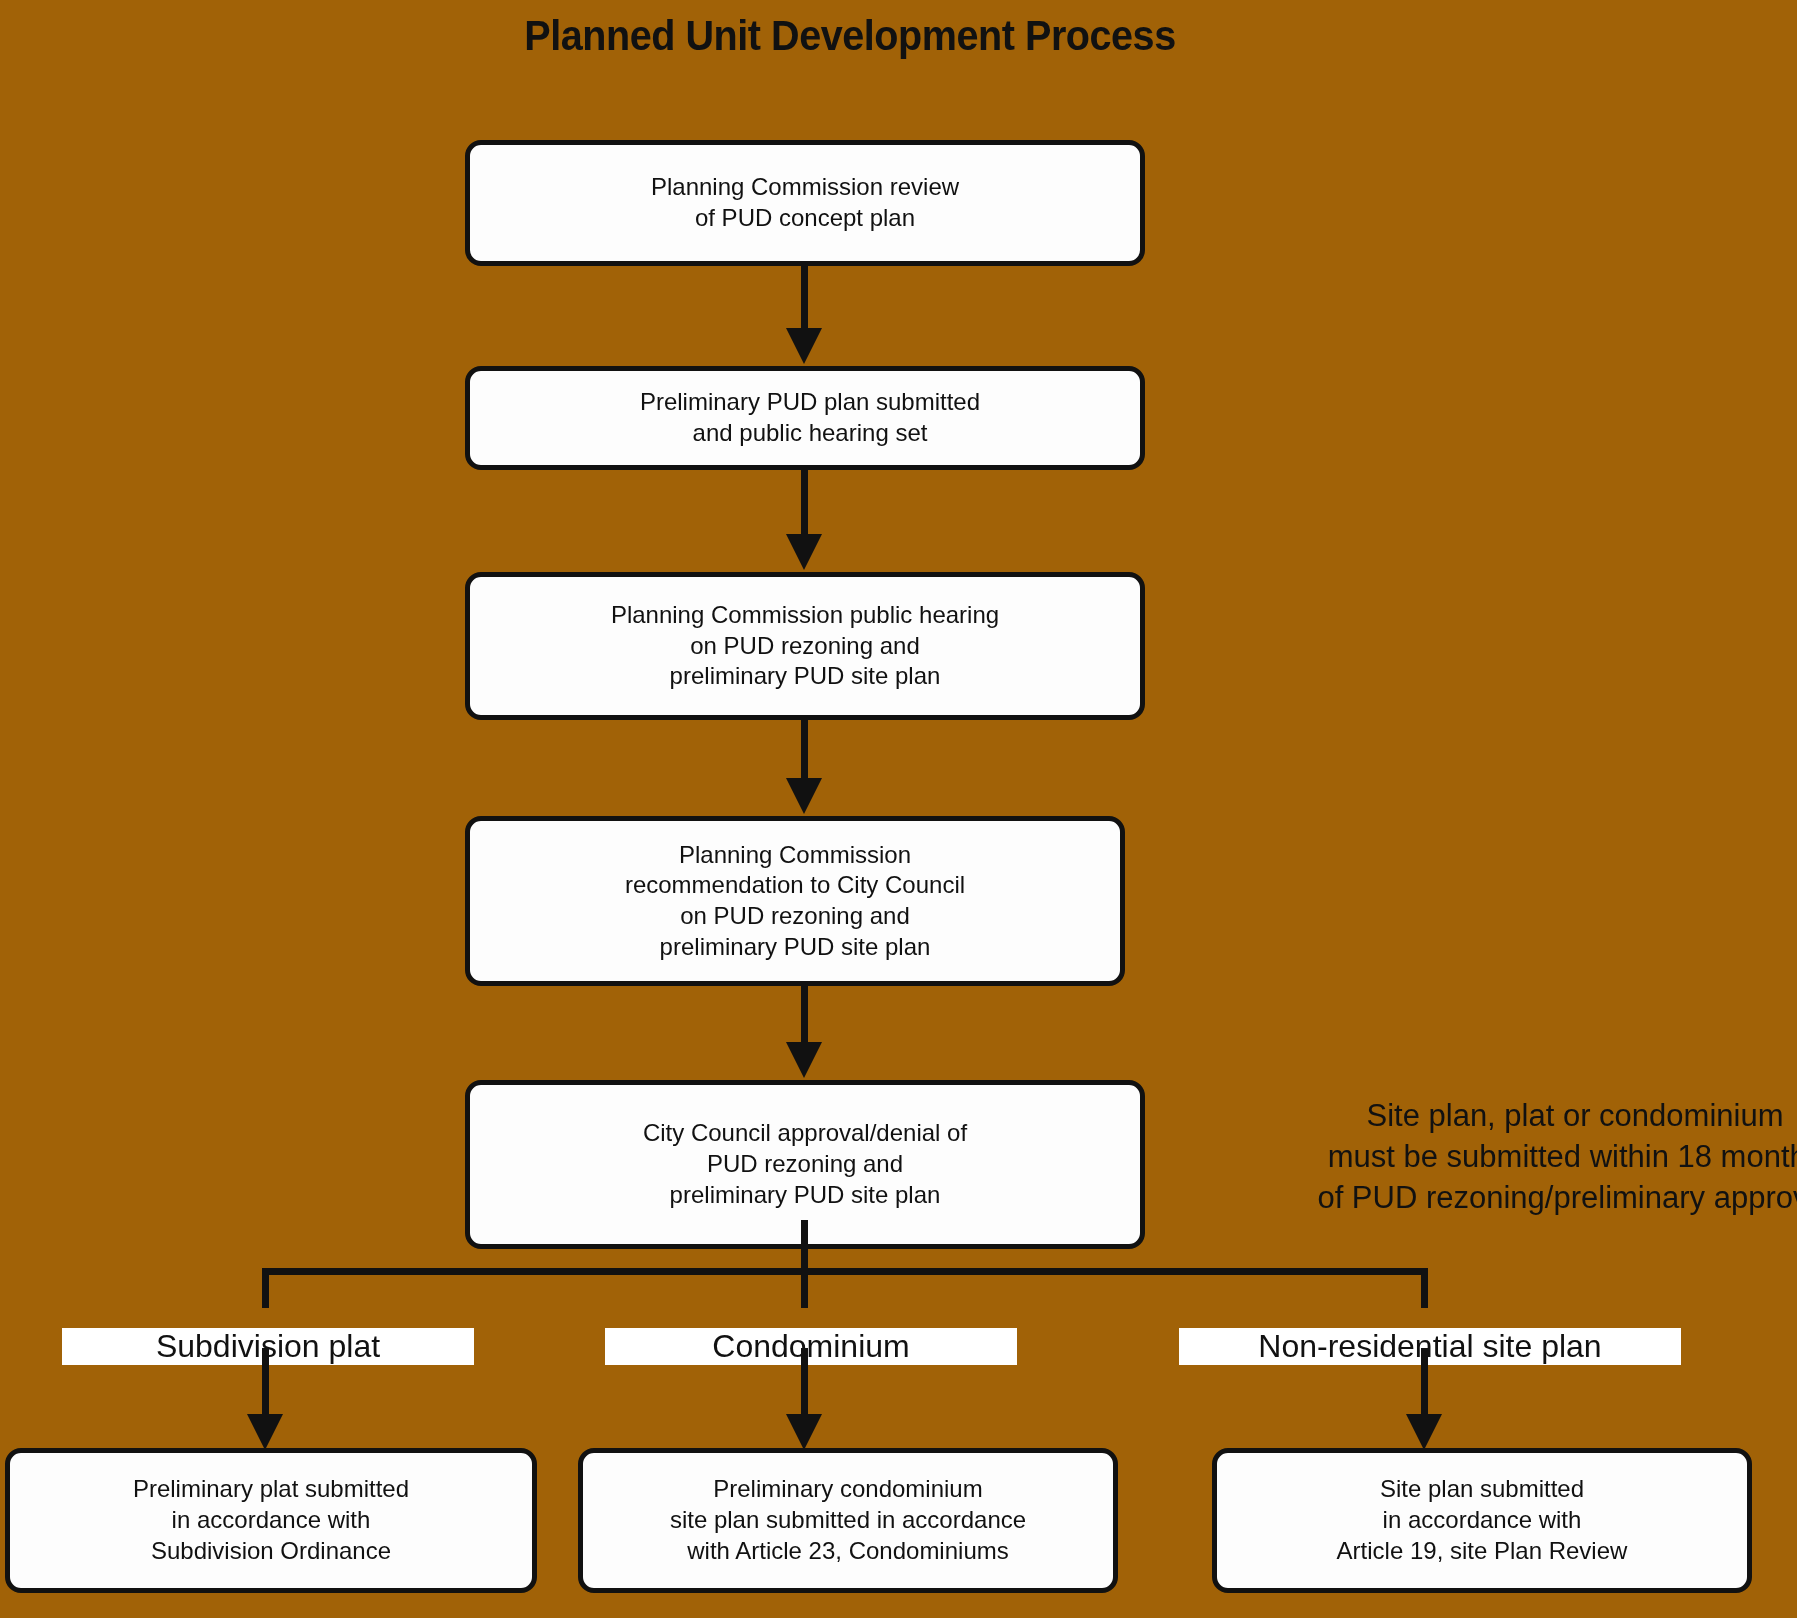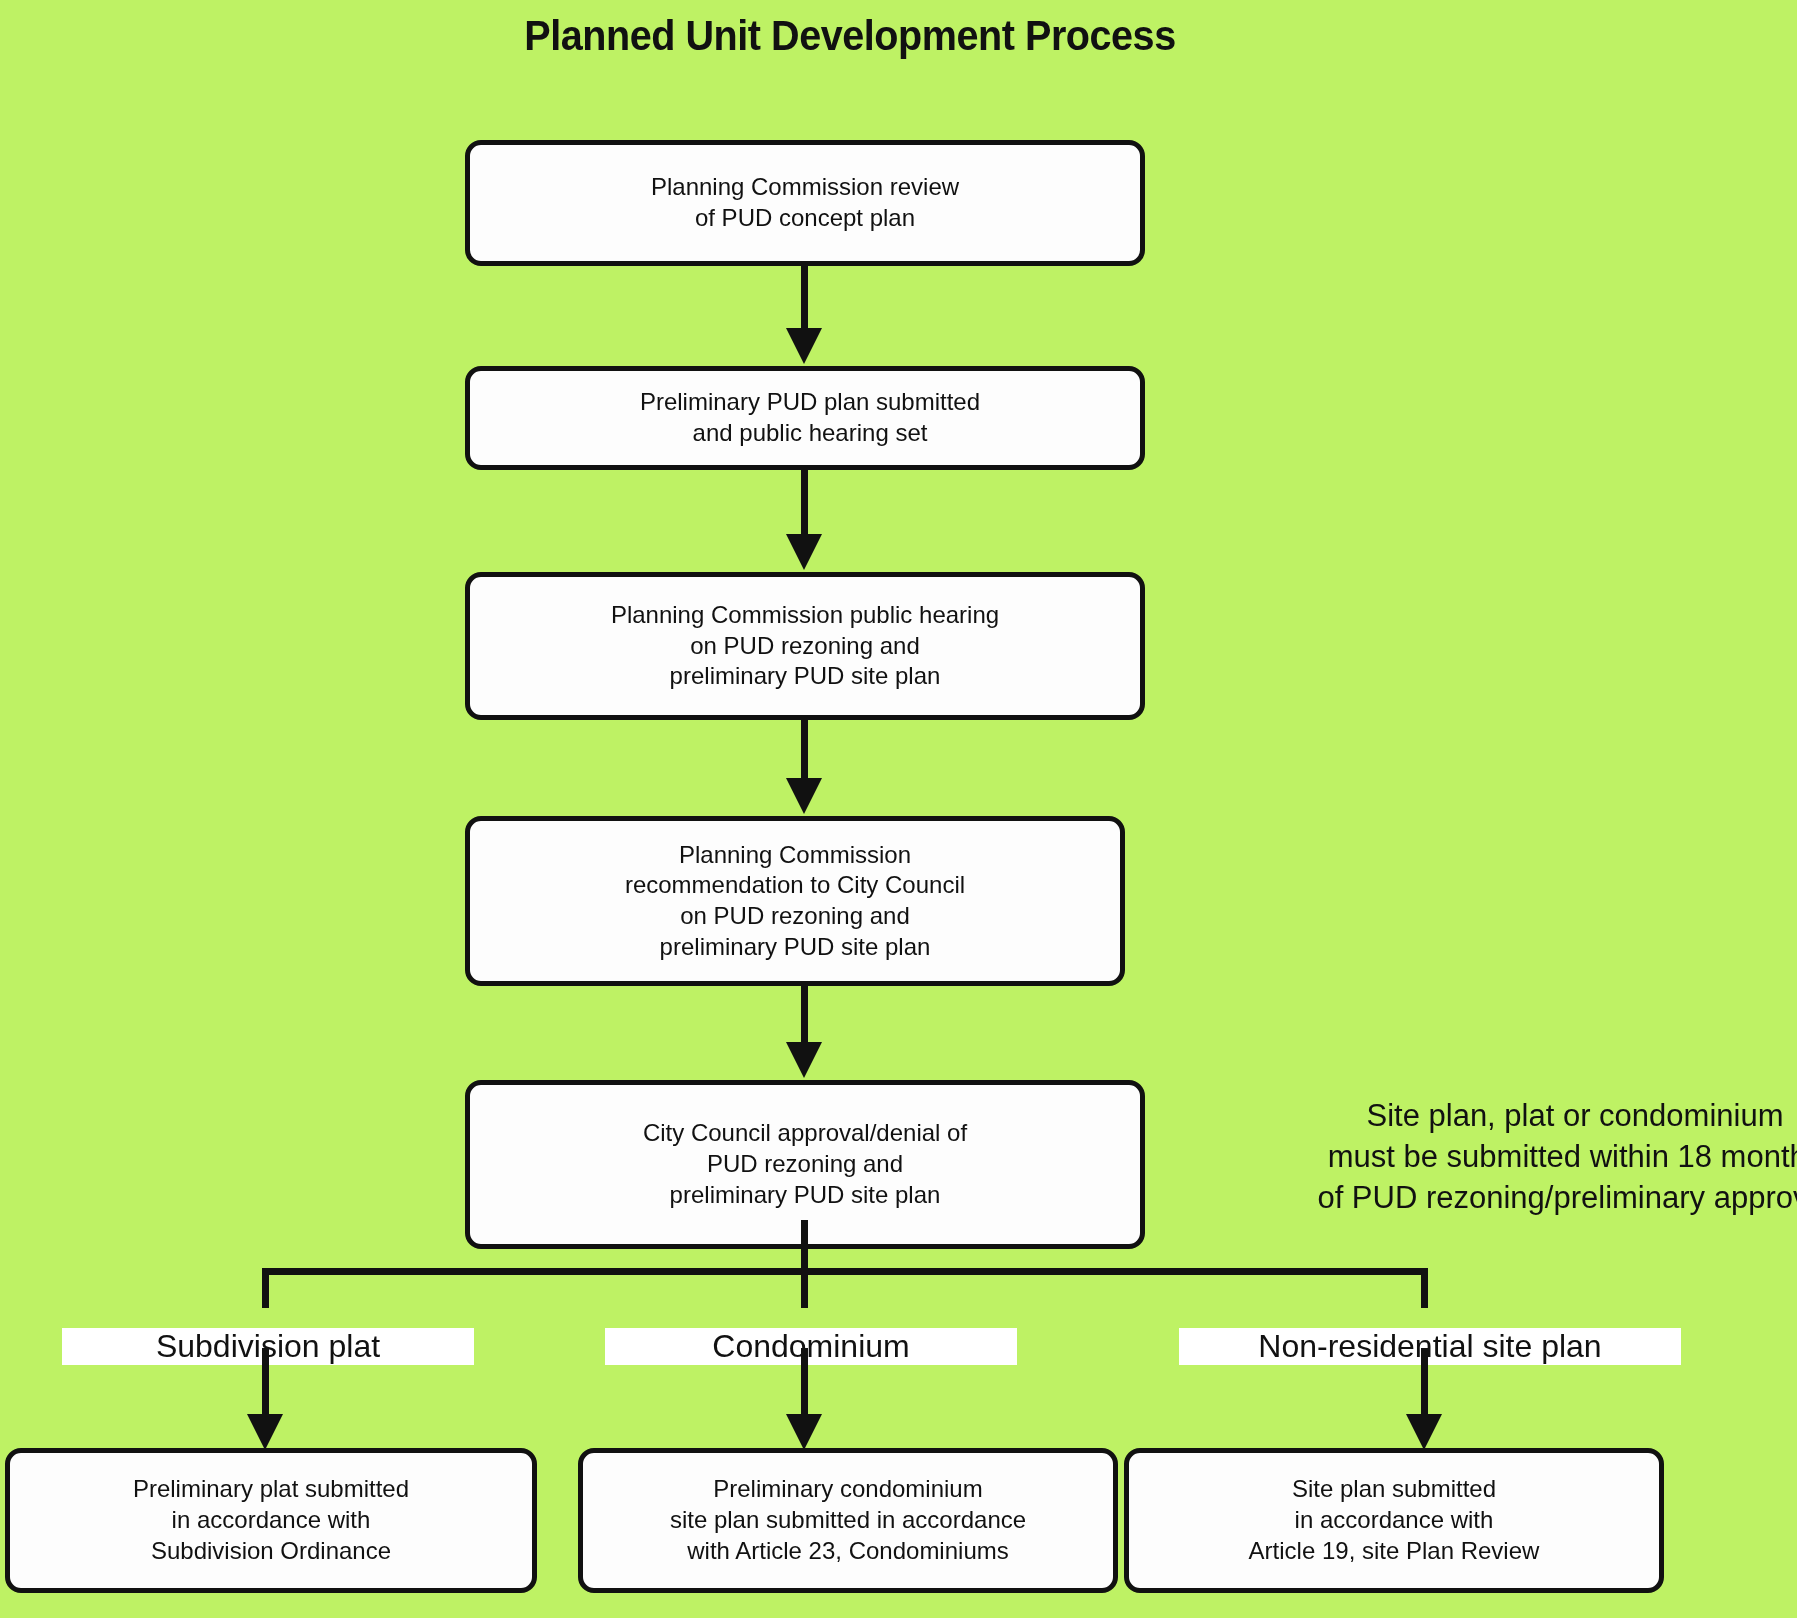--- a/index.html
+++ b/index.html
@@ -4,21 +4,21 @@
 <style>
   html, body {
     margin: 0;
     padding: 0;
     background: #ffffff;
   }
   #canvas {
     position: relative;
     width: 1797px;
     height: 1618px;
-    background: #bef264;
+    background: #a16207;
     overflow: hidden;
     font-family: "Liberation Sans", "DejaVu Sans", sans-serif;
     color: #111111;
   }
   #title {
     position: absolute;
     left: 0;
     top: 12px;
     width: 1700px;
     text-align: center;
@@ -161,19 +161,19 @@
 in accordance with
 Subdivision Ordinance</span>
   </div>
 
   <div class="node" style="left:578px; top:1448px; width:540px; height:145px;">
     <span class="txt">Preliminary condominium
 site plan submitted in accordance
 with Article 23, Condominiums</span>
   </div>
 
-  <div class="node" style="left:1124px; top:1448px; width:540px; height:145px;">
+  <div class="node" style="left:1212px; top:1448px; width:540px; height:145px;">
     <span class="txt">Site plan submitted
 in accordance with
 Article 19, site Plan Review</span>
   </div>
 
 </div>
 
 </body></html>

